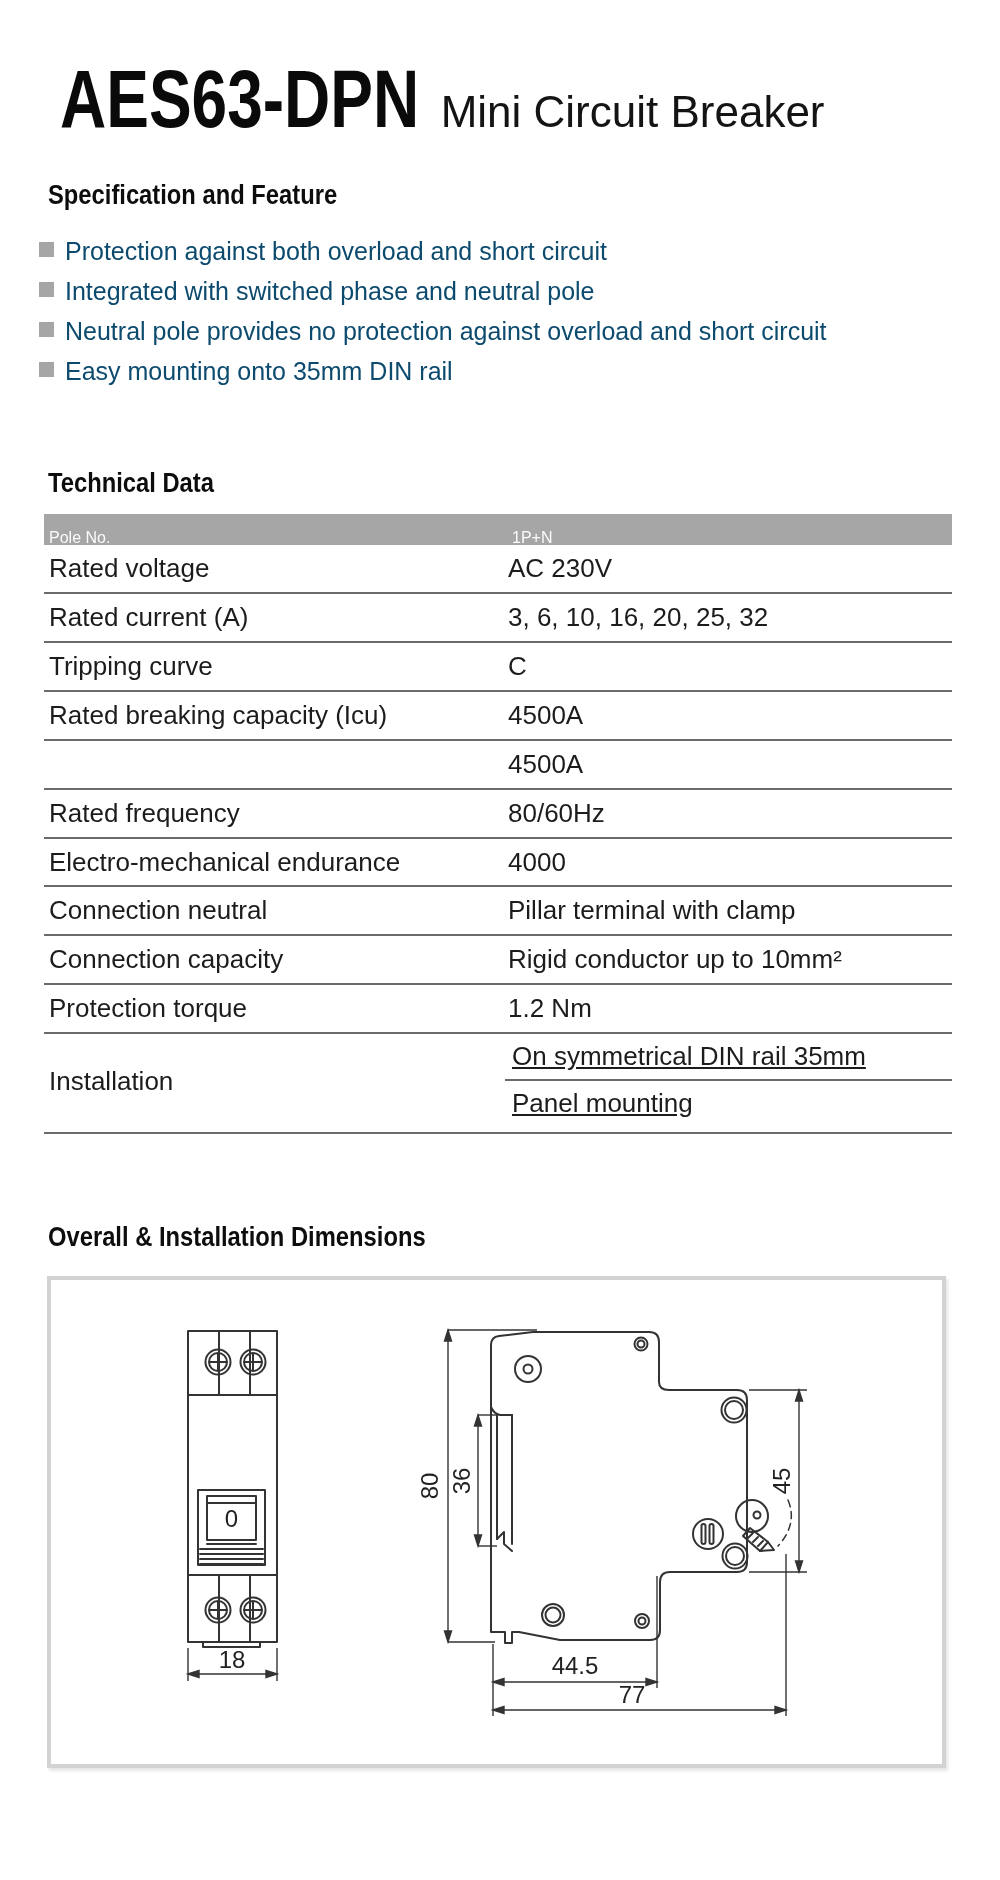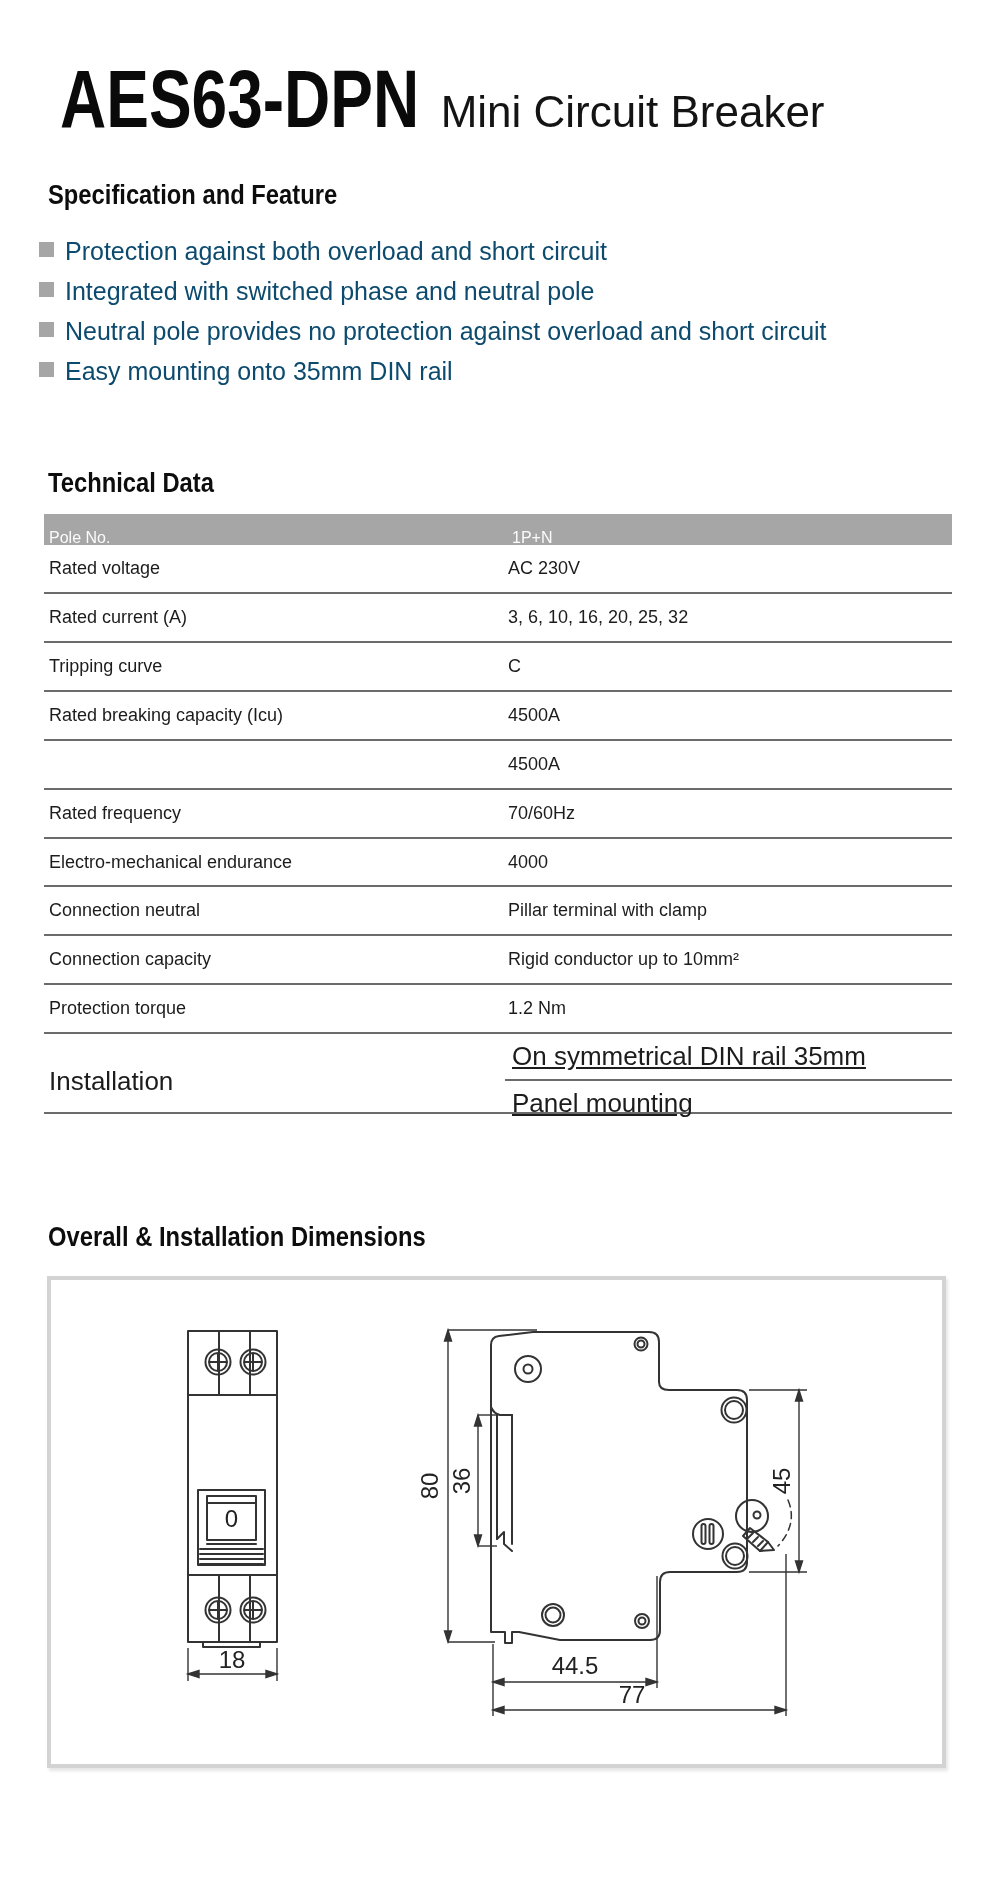--- a/index.html
+++ b/index.html
@@ -22,24 +22,24 @@
   
   .features{position:absolute;left:39px;top:238px;}
   .feature{display:flex;height:40px;align-items:flex-start;}
   .bullet-sq{width:15px;height:15px;background:#a6a6a6;margin-top:4px;margin-right:11px;flex:none;}
   .feature-text{font-size:25px;line-height:27px;color:#0c4a6e;white-space:nowrap;}
   
   .tech-table{position:absolute;left:44px;top:514px;width:908px;}
   .t-head{height:31px;background:#a6a6a6;color:#fbfbfb;position:relative;font-size:16px;}
   .t-head .lbl{position:absolute;left:5px;top:0;line-height:48px;}
   .t-head .val{position:absolute;left:468px;top:0;line-height:48px;}
-  .t-row{height:49px;position:relative;border-bottom:2px solid #6b6b6b;font-size:18px;box-sizing:border-box;}
+  .t-row{height:49px;position:relative;border-bottom:2px solid #6b6b6b;font-size:26px;box-sizing:border-box;}
   .t-row .lbl{position:absolute;left:5px;top:0;line-height:47px;white-space:nowrap;}
   .t-row .val{position:absolute;left:464px;top:0;line-height:47px;white-space:nowrap;}
-  .t-row-install{height:80px;position:relative;border-bottom:2px solid #6b6b6b;font-size:26px;box-sizing:border-box;}
+  .t-row-install{height:100px;position:relative;border-bottom:2px solid #6b6b6b;font-size:26px;box-sizing:border-box;}
   .t-row-install .lbl{position:absolute;left:5px;top:0;line-height:94px;}
   .install-vals{position:absolute;left:461px;right:0;top:0;height:94px;}
   .install-sub{height:47px;line-height:45px;padding-left:7px;box-sizing:border-box;white-space:nowrap;text-decoration:underline;}
   .install-sub.first{border-bottom:2px solid #6b6b6b;}
   
   .draw-box{
     position:absolute;left:47px;top:1276px;width:899px;height:492px;
     border:4px solid #d3d3d3;box-sizing:border-box;background:#ffffff;
     box-shadow:2px 3px 3px rgba(0,0,0,0.10);
   }
@@ -96,21 +96,21 @@
   </div>
   <div class="t-row">
     <span class="lbl">Rated breaking capacity (Icu)</span>
     <span class="val">4500A</span>
   </div>
   <div class="t-row">
     <span class="val">4500A</span>
   </div>
   <div class="t-row">
     <span class="lbl">Rated frequency</span>
-    <span class="val">70/60Hz</span>
+    <span class="val">80/60Hz</span>
   </div>
   <div class="t-row" style="height:48px;">
     <span class="lbl">Electro-mechanical endurance</span>
     <span class="val">4000</span>
   </div>
   <div class="t-row">
     <span class="lbl">Connection neutral</span>
     <span class="val">Pillar terminal with clamp</span>
   </div>
   <div class="t-row">

